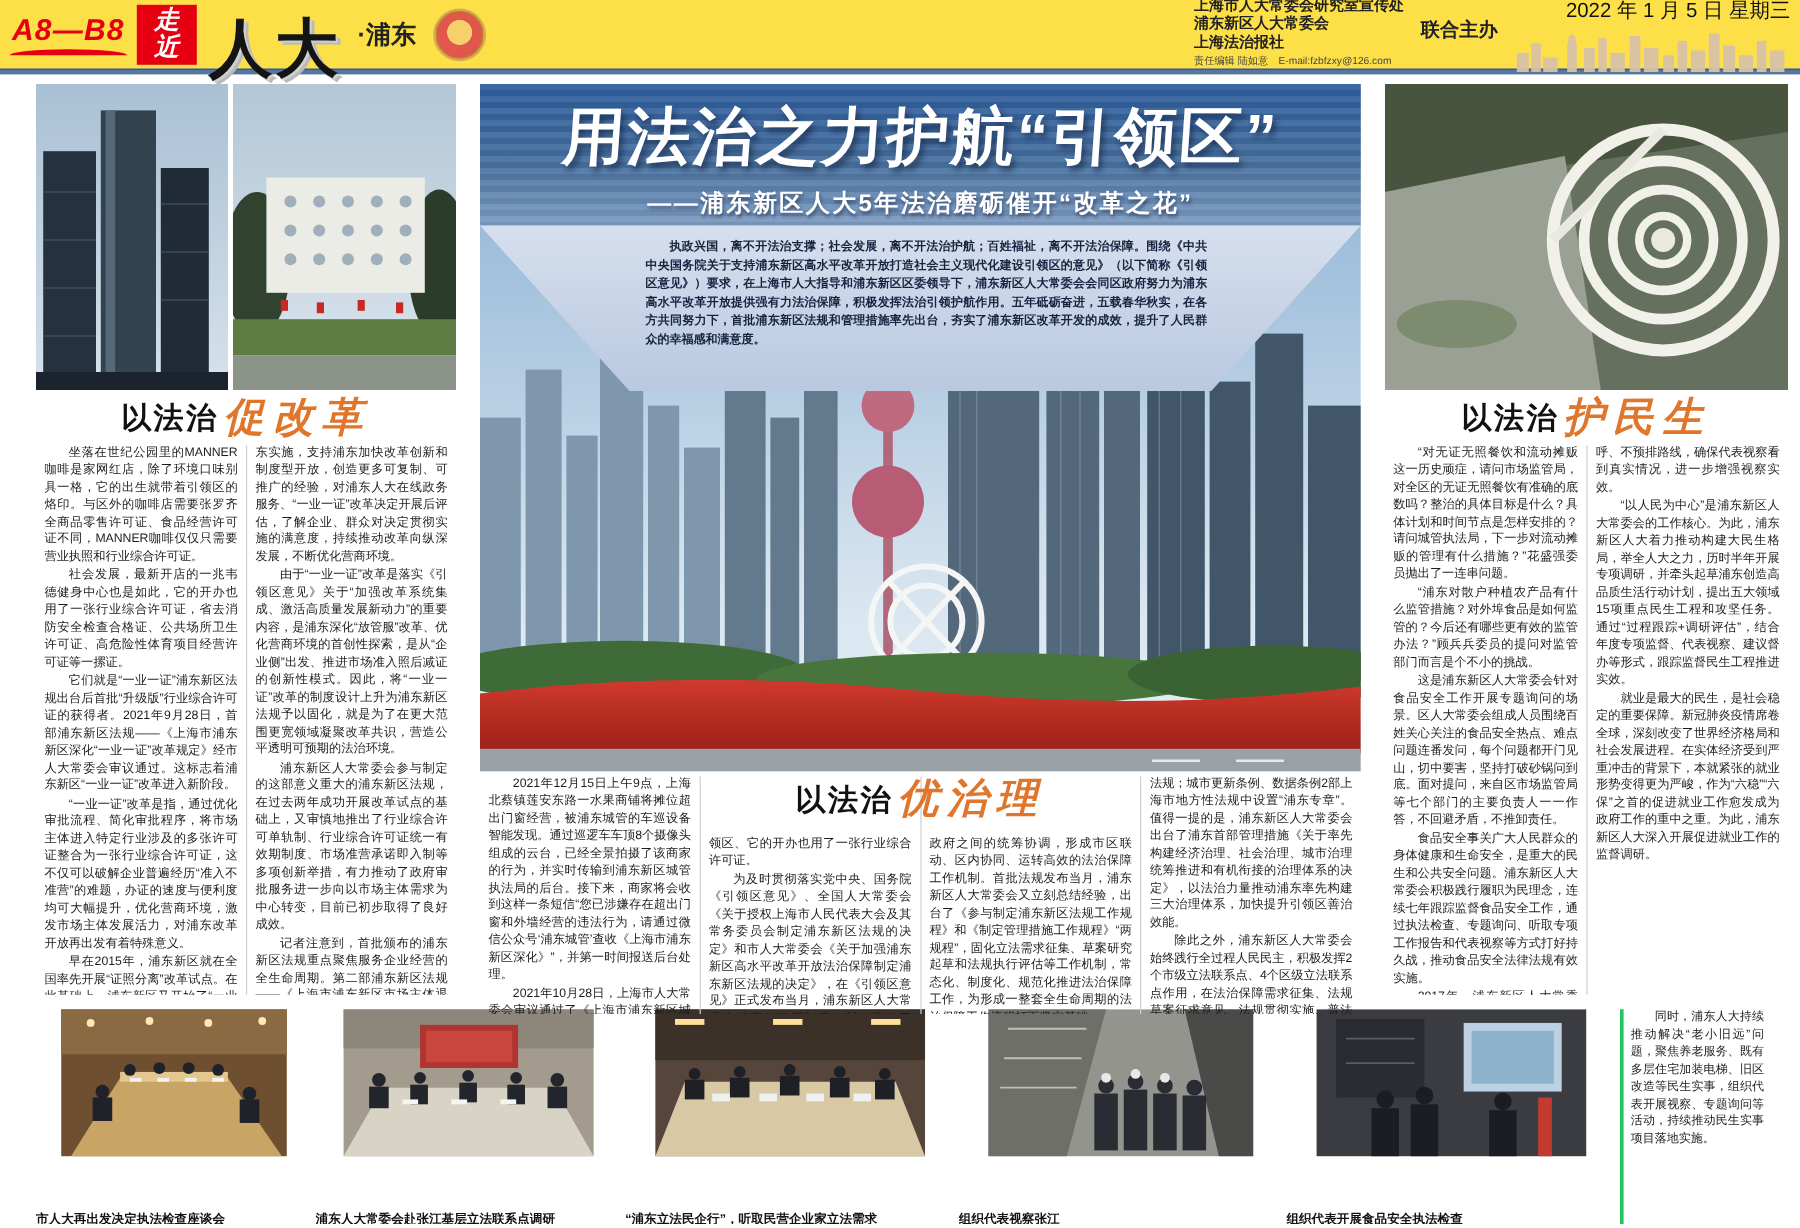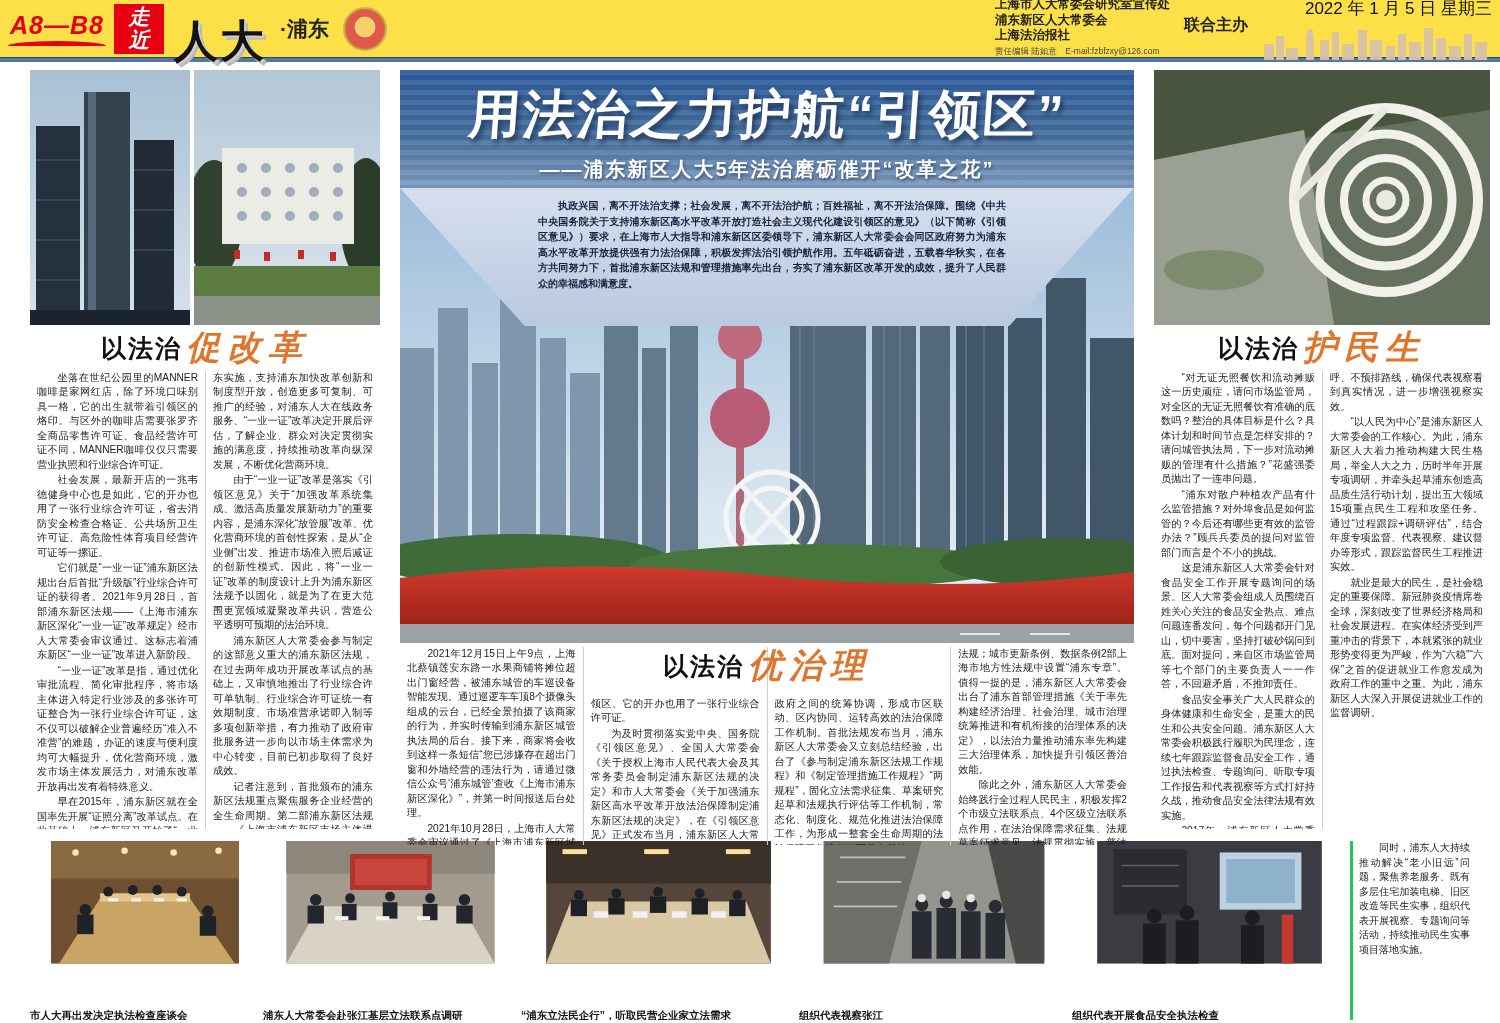--- a/index.html
+++ b/index.html
@@ -4,21 +4,21 @@
 <style>
   * { margin:0; padding:0; box-sizing:border-box; }
   html,body { width:1500px; height:1023px; background:#fff; font-family:"Liberation Sans", sans-serif; overflow:hidden; }
 
   
   .masthead { height:57px; background:#fde047; display:flex; align-items:center; justify-content:space-between; padding:0 8px 0 10px; position:relative; }
   .mh-left { display:flex; align-items:center; gap:10px; }
   .page-range { color:#e60012; font-weight:800; font-style:italic; font-size:25px; letter-spacing:1px; position:relative; padding-bottom:6px; }
   .page-range::after { content:""; position:absolute; left:-2px; right:-2px; bottom:0; height:5px; background:#e60012; border-radius:50%/100% 100% 0 0; }
   .series-badge { width:50px; height:50px; background:#e60012; color:#fff; display:flex; flex-direction:column; align-items:center; justify-content:center; font-weight:800; font-size:21px; line-height:1.05; font-style:italic; }
-  .brand { font-size:44px; font-weight:900; color:#141414; letter-spacing:2px; text-shadow:2px 2px 0 #cfcfcf, 4px 4px 0 #b9b9b9; line-height:1;margin-top:24px; }
+  .brand { font-size:53px; font-weight:900; color:#141414; letter-spacing:2px; text-shadow:2px 2px 0 #cfcfcf, 4px 4px 0 #b9b9b9; line-height:1;margin-top:24px; }
   .brand-suffix { font-size:21px; font-weight:700; color:#222; margin-left:4px; }
   .emblem { width:44px; height:44px; border-radius:50%; background:radial-gradient(circle at 50% 45%, #f6d06a 0 34%, #e2574b 36% 70%, #c23b2e 100%); border:2px solid #d9a94e; display:flex; align-items:center; justify-content:center; color:#f6d06a; font-size:15px; margin-left:4px; box-shadow:0 0 0 1px #b5862f inset; }
   .mh-right { display:flex; align-items:flex-start; gap:14px; padding-top:4px; position:relative; }
   .org-block { font-size:12.5px; font-weight:700; color:#222; line-height:1.25; }
   .editor-line { font-size:8.5px; color:#444; font-weight:400; margin-top:2px; }
   .cohost { font-size:16px; font-weight:800; color:#222; margin-top:18px; }
   .date-block { text-align:right; }
   .mh-date { font-size:17px; font-weight:400; color:#111; white-space:nowrap; }
   .skyline { margin-top:2px; opacity:.95; }
   .top-rule { height:5px; background:#56779f; border-top:1px solid #2e4569; }

